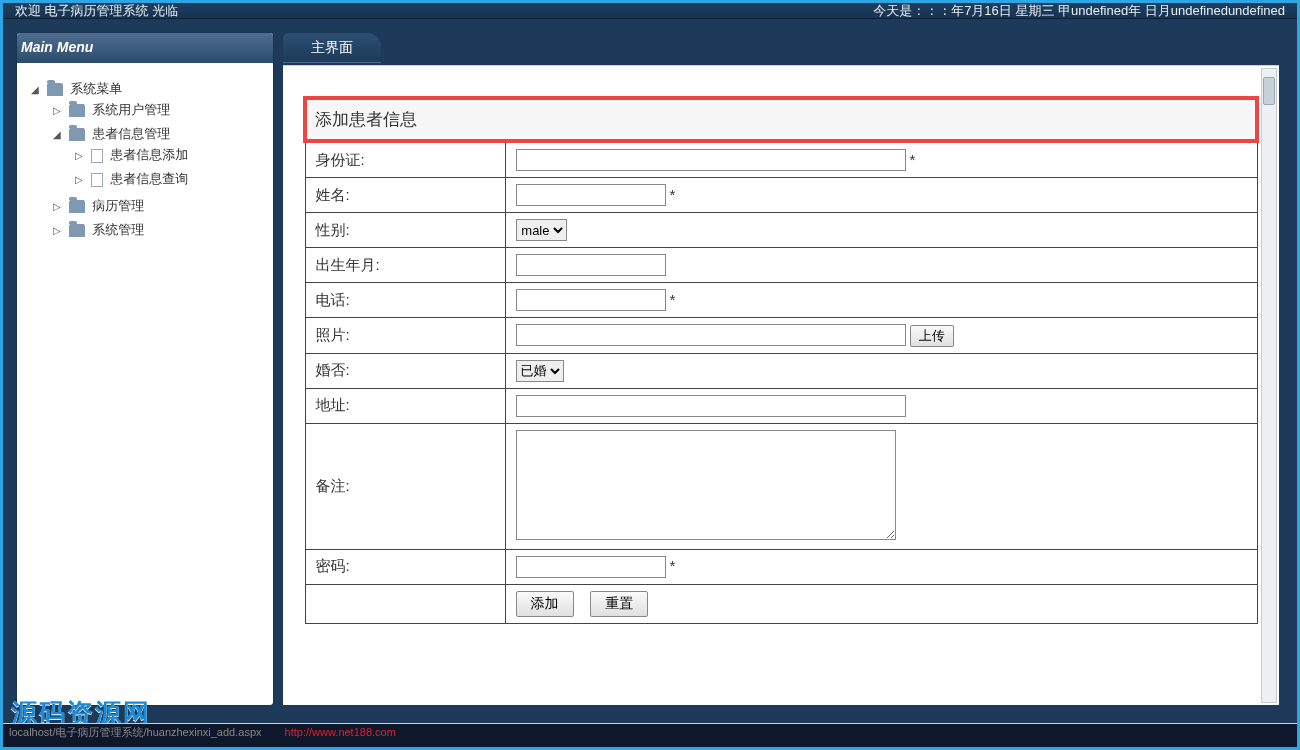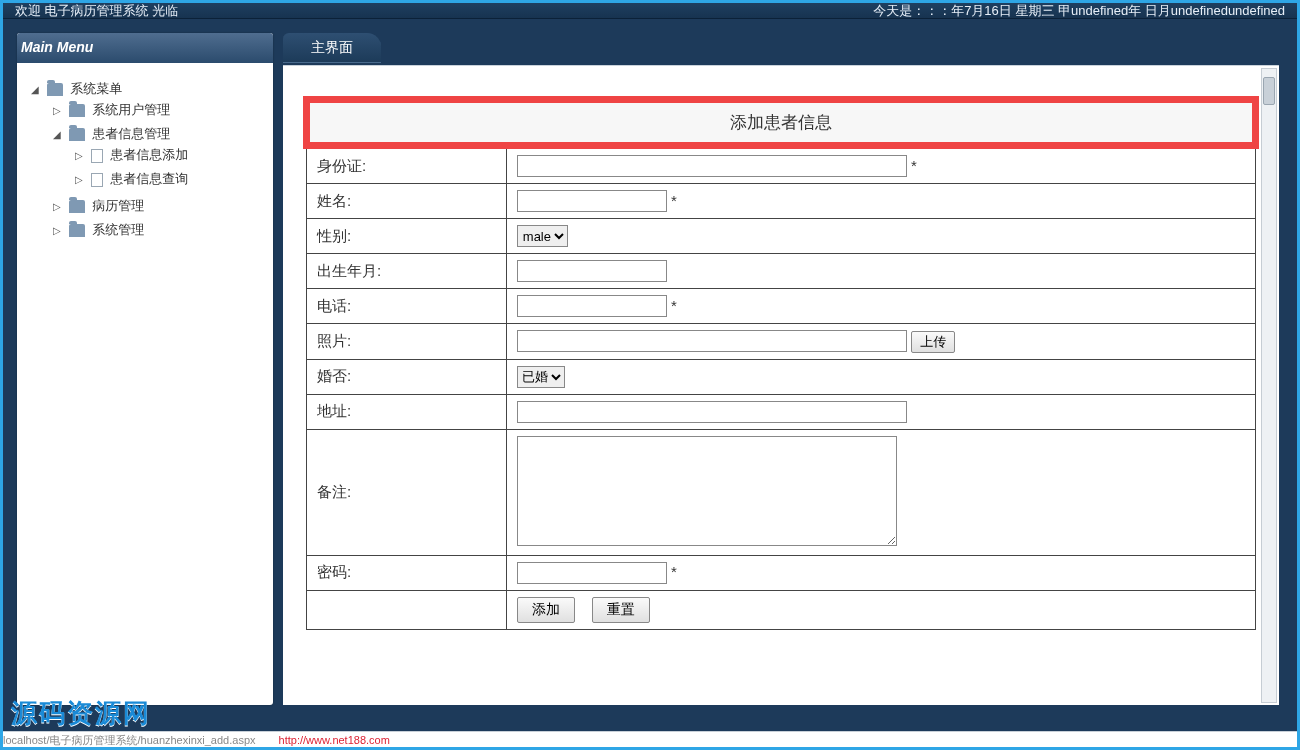--- a/index.html
+++ b/index.html
@@ -19,32 +19,32 @@
   .ico { display:inline-block; width:16px; height:13px; vertical-align:middle; margin-right:4px;}
   .ico.folder { background:#7f99b3; border-radius:2px 2px 0 0; position:relative;}
   .ico.folder::before{content:""; position:absolute; top:-3px; left:0; width:8px; height:3px; background:#7f99b3; border-radius:2px 2px 0 0;}
   .ico.file { background:#fff; border:1px solid #9aa7b3; width:12px; height:14px;}
   .main-wrap { flex:1; padding:14px 18px 10px 0; }
   .tabbar { height:32px; position:relative; margin-bottom:0;}
   .tab { display:inline-block; background:linear-gradient(#2e4f72,#1c3a58); color:#fff; padding:6px 28px; border-radius:6px 14px 0 0; font-size:14px; box-shadow:0 -1px 0 #4a6b8d inset;}
   .panel { background:#fff; height:calc(100% - 32px); border-top:1px solid #c9d2db; position:relative; overflow:auto;}
   .panel-inner { padding:30px 20px; }
   table.form { width:100%; border-collapse:collapse; border:1px solid #444; font-size:15px;}
-  table.form th.title { background:#f7f7f7; border:7px solid #ef4444; padding:8px; font-weight:normal; font-size:17px; text-align:center;}
+  table.form th.title { background:#f7f7f7; border:4px solid #ef4444; padding:8px; font-weight:normal; font-size:17px; text-align:left;}
   table.form td { border:1px solid #444; padding:6px 10px; vertical-align:middle;}
   table.form td.lbl { width:200px; }
   table.form input[type=text], table.form input[type=password] { height:22px; border:1px solid #888; padding:1px 4px; font-size:13px;}
   table.form select { border:1px solid #888; height:22px; font-size:13px;text-align:right;}
   table.form textarea { width:380px; height:110px; border:1px solid #888; resize:both;}
   .req { margin-left:4px;}
   .btn { border:1px solid #888; background:linear-gradient(#fafafa,#e0e0e0); padding:3px 14px; font-size:14px; cursor:pointer; border-radius:2px;}
   .btn.small { padding:1px 8px; font-size:13px;}
   .vscroll { position:absolute; right:2px; top:2px; bottom:2px; width:16px; background:#eef1f4; border:1px solid #c6cdd4;}
   .vscroll .thumb{ position:absolute; left:1px; right:1px; top:8px; height:28px; background:#c8d0d8; border:1px solid #9aa6b1; border-radius:2px;}
-  .statusbar { position:absolute; left:0; right:0; bottom:0; height:16px; background:#ffffff; color:#888; font-size:11px; padding:1px 0; border-top:1px solid #c8d0d8;}
+  .statusbar { position:absolute; left:0; right:0; bottom:0; height:24px; background:#0f172a; color:#888; font-size:11px; padding:1px 6px; border-top:1px solid #c8d0d8;}
   .statusbar .wm { color:#d23; margin-left:20px;}
   .watermark { position:absolute; left:8px; bottom:16px; font-size:26px; font-weight:bold; color:#1a8ad6; letter-spacing:2px; text-shadow:0 1px 0 #fff; font-family:"SimHei","Microsoft YaHei";}
 </style>
 </head>
 <body>
 
 <div class="topbar">
   <span>欢迎 电子病历管理系统 光临</span>
   <span class="spacer"></span>
   <span>今天是：</span>

